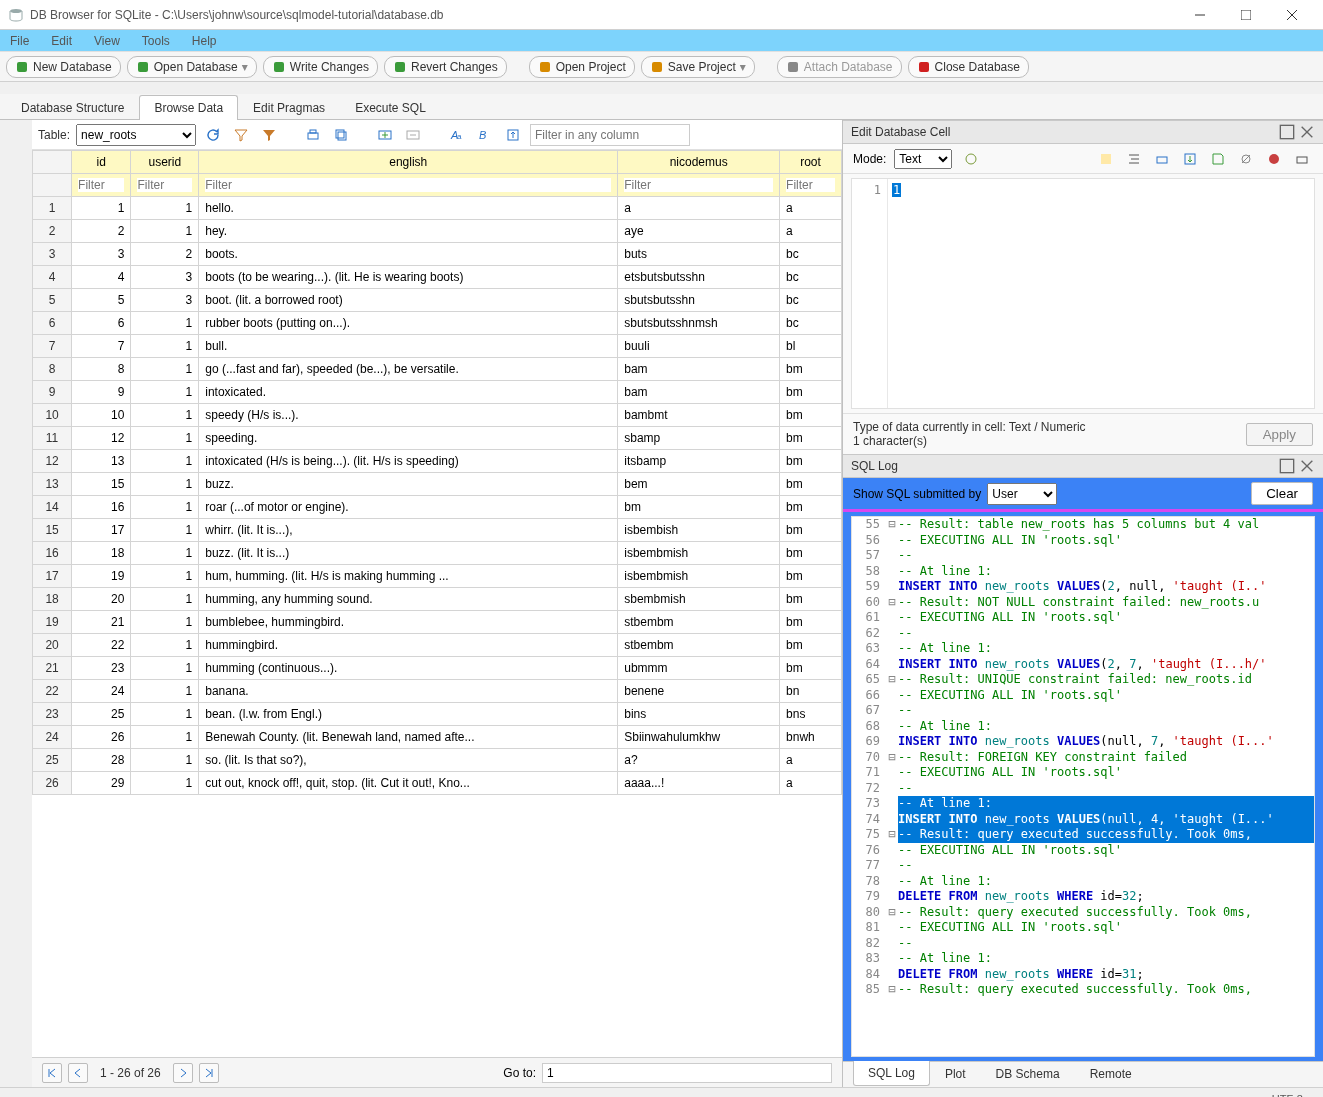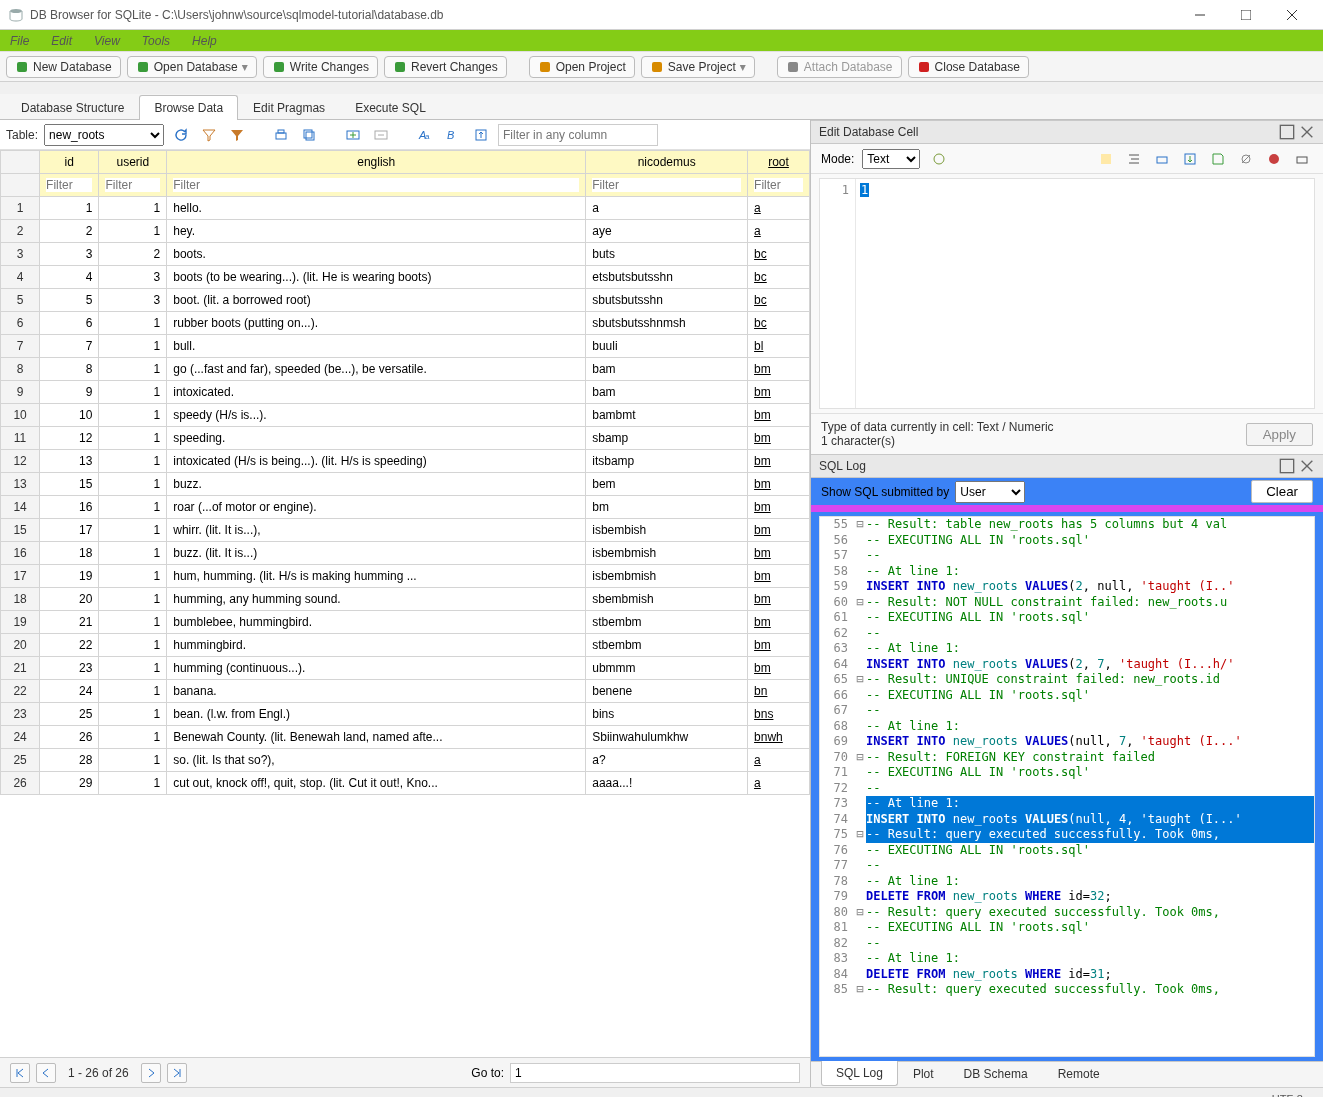--- a/index.html
+++ b/index.html
@@ -6,38 +6,38 @@
 body { font-family: "Segoe UI", Tahoma, sans-serif; font-size: 12px; background: #f0f0f0; color: #000; width: 1323px; height: 1097px; overflow: hidden; }
 
 
 .titlebar { height: 30px; background: #fff; display: flex; align-items: center; padding: 0 8px; border-bottom: 1px solid #d0d0d0; }
 .titlebar .icon { width: 16px; height: 16px; margin-right: 6px; }
 .titlebar .title { flex: 1; color: #555; font-size: 12px; }
 .titlebar .winbtn { width: 46px; height: 30px; display: flex; align-items: center; justify-content: center; color: #333; }
 .titlebar .winbtn svg { width: 10px; height: 10px; }
 
 
-.menubar { height: 22px; background: #84cc16; display: flex; align-items: center; padding: 0 6px; gap: 14px; color: #555; border-bottom: 1px solid #e0e0e0; font-style: italic; }
+.menubar { height: 22px; background: #7dd3fc; display: flex; align-items: center; padding: 0 6px; gap: 14px; color: #555; border-bottom: 1px solid #e0e0e0; }
 .menubar .menuitem { padding: 2px 4px; }
 
 
 .toolbar { height: 30px; background: #f5f5f5; display: flex; align-items: center; padding: 2px 6px; gap: 6px; border-bottom: 1px solid #d0d0d0; }
-.toolbtn { display: inline-flex; align-items: center; gap: 4px; padding: 3px 8px; border: 1px solid #bcbcbc; background: #fafafa; border-radius: 4px; font-size: 12px; color: #333; justify-content: flex-end; }
+.toolbtn { display: inline-flex; align-items: center; gap: 4px; padding: 3px 8px; border: 1px solid #bcbcbc; background: #fafafa; border-radius: 10px; font-size: 12px; color: #333; justify-content: flex-end; }
 .toolbtn.disabled { color: #999; }
 .toolbtn .ico { width: 14px; height: 14px; }
 .toolbar .sep { width: 10px; }
 
 
 .tabs { height: 26px; background: #f5f5f5; display: flex; align-items: flex-end; padding: 0 6px; border-bottom: 1px solid #c0c0c0; margin-top: 12px; }
 .tab { padding: 5px 14px; font-size: 12px; color: #333; border: 1px solid transparent; border-bottom: none; position: relative; top: 1px; }
 .tab.active { background: #fff; border-color: #c0c0c0; border-radius: 3px 3px 0 0; }
 
 
 .main { display: flex; height: calc(100% - 30px - 22px - 30px - 26px - 22px); }
-.leftpane { width: 811px; display: flex; flex-direction: column; background: #fff; border-right: 1px solid #c0c0c0; }
+.leftpane { width: 811px; display: flex; flex-direction: column; background: #fff; border-right: 1px solid #c0c0c0; margin-left: 32px; }
 .rightpane { flex: 1; display: flex; flex-direction: column; background: #3b82f6; }
 
 
 .browsebar { height: 30px; display: flex; align-items: center; padding: 3px 6px; gap: 6px; border-bottom: 1px solid #e0e0e0; }
 .browsebar label { font-size: 12px; color: #333; }
 .browsebar select { width: 120px; height: 22px; font-size: 12px; }
 .iconbtn { width: 22px; height: 22px; display: inline-flex; align-items: center; justify-content: center; border: 1px solid transparent; border-radius: 2px; }
 .iconbtn svg { width: 16px; height: 16px; }
 .filterany { height: 22px; width: 160px; font-size: 12px; padding: 0 4px; border: 1px solid #ccc; color: #888; }
 
@@ -46,21 +46,21 @@
 table.data { border-collapse: collapse; width: 100%; }
 table.data th, table.data td { border: 1px solid #d4d4d4; padding: 3px 6px; font-size: 12px; text-align: left; height: 23px; white-space: nowrap; overflow: hidden; }
 table.data th { background: #fef9c3; font-weight: normal; text-align: center; }
 table.data .rownum { background: #f4f4f4; text-align: center; color: #333; width: 26px; }
 table.data .num { text-align: right; }
 table.data input.colfilter { width: 100%; border: none; font-size: 12px; color: #888; background: #fff; }
 .col-id { width: 40px; }
 .col-userid { width: 44px; }
 .col-english { width: 270px; }
 .col-nico { width: 98px; }
-.col-root { width: 36px; text-decoration: underline; }
+.col-root { width: 36px; }
 
 
 .pager { height: 30px; border-top: 1px solid #d0d0d0; display: flex; align-items: center; padding: 0 10px; gap: 6px; background: #f5f5f5; }
 .pager .pbtn { width: 20px; height: 20px; border: 1px solid #bcbcbc; background: #fafafa; display: inline-flex; align-items: center; justify-content: center; border-radius: 2px; }
 .pager .pbtn svg { width: 10px; height: 10px; }
 .pager .status { font-size: 12px; color: #333; padding: 0 6px; }
 .pager .goto { margin-left: auto; display: flex; align-items: center; gap: 6px; }
 .pager .goto input { width: 290px; height: 20px; font-size: 12px; padding: 0 4px; border: 1px solid #ccc; }
 
 
@@ -74,21 +74,21 @@
 .cellbar .rbtns { margin-left: auto; display: flex; gap: 6px; }
 .celledit { flex: 1; display: flex; background: #fff; border: 1px solid #e0e0e0; margin: 4px 8px; }
 .gutter { width: 36px; background: #fff; border-right: 1px solid #e8e8e8; color: #888; text-align: right; padding: 4px 6px 0 0; font-family: Consolas, monospace; font-size: 12px; }
 .editarea { flex: 1; padding: 4px 4px; font-family: Consolas, monospace; font-size: 12px; }
 .editarea .sel { background: #0078d7; color: #fff; padding: 0 1px; }
 .cellfoot { padding: 6px 10px; display: flex; align-items: center; gap: 10px; font-size: 12px; color: #333; border-top: 1px solid #e0e0e0; }
 .cellfoot div:first-child { flex: 1; }
 .applybtn { padding: 3px 16px; border: 1px solid #bcbcbc; background: #f4f4f4; color: #888; border-radius: 2px; }
 
 .sqlpanel { flex: 1; display: flex; flex-direction: column; min-height: 0; }
-.sqlbar { height: 34px; display: flex; align-items: center; padding: 0 10px; gap: 6px; border-bottom: 7px solid #d946ef; font-size: 12px; }
+.sqlbar { height: 34px; display: flex; align-items: center; padding: 0 10px; gap: 6px; border-bottom: 3px solid #d946ef; font-size: 12px; }
 .sqlbar select { width: 70px; height: 22px; font-size: 12px; }
 .clearbtn { margin-left: auto; padding: 3px 14px; border: 1px solid #bcbcbc; background: #fff; border-radius: 2px; }
 
 .codewrap { flex: 1; overflow: auto; background: #fff; border: 1px solid #e0e0e0; margin: 4px 8px; font-family: Consolas, monospace; font-size: 12px; line-height: 15.5px; }
 .codeline { display: flex; }
 .codeline .ln { width: 34px; text-align: right; color: #888; padding-right: 6px; flex-shrink: 0; }
 .codeline .fold { width: 12px; color: #888; flex-shrink: 0; text-align: center; }
 .codeline .txt { white-space: pre; flex: 1; }
 .codeline.sel .txt { background: #0078d7; color: #fff; }
 .codeline.sel .kw, .codeline.sel .fn, .codeline.sel .str, .codeline.sel .num2, .codeline.sel .cm { color: #fff !important; }

